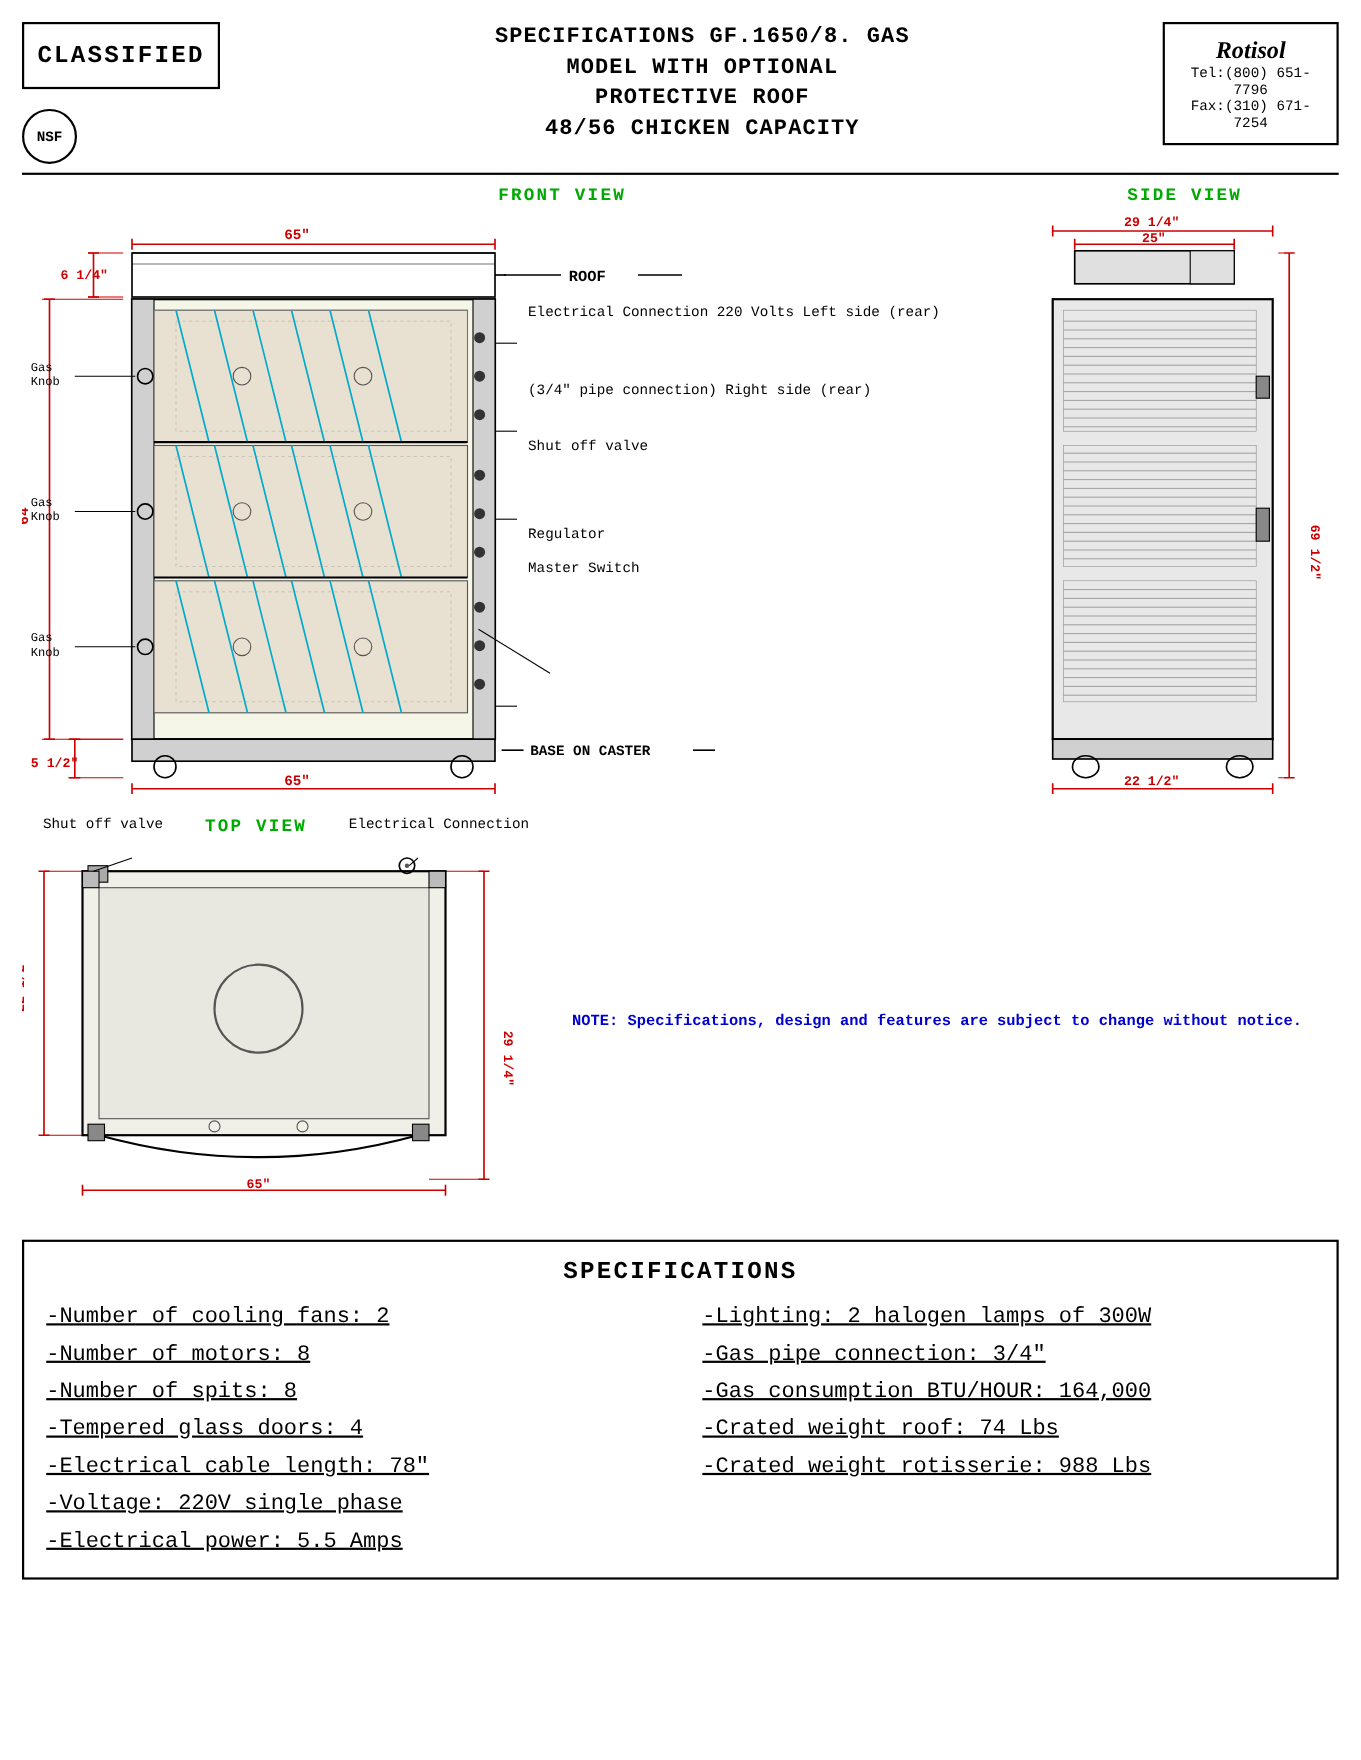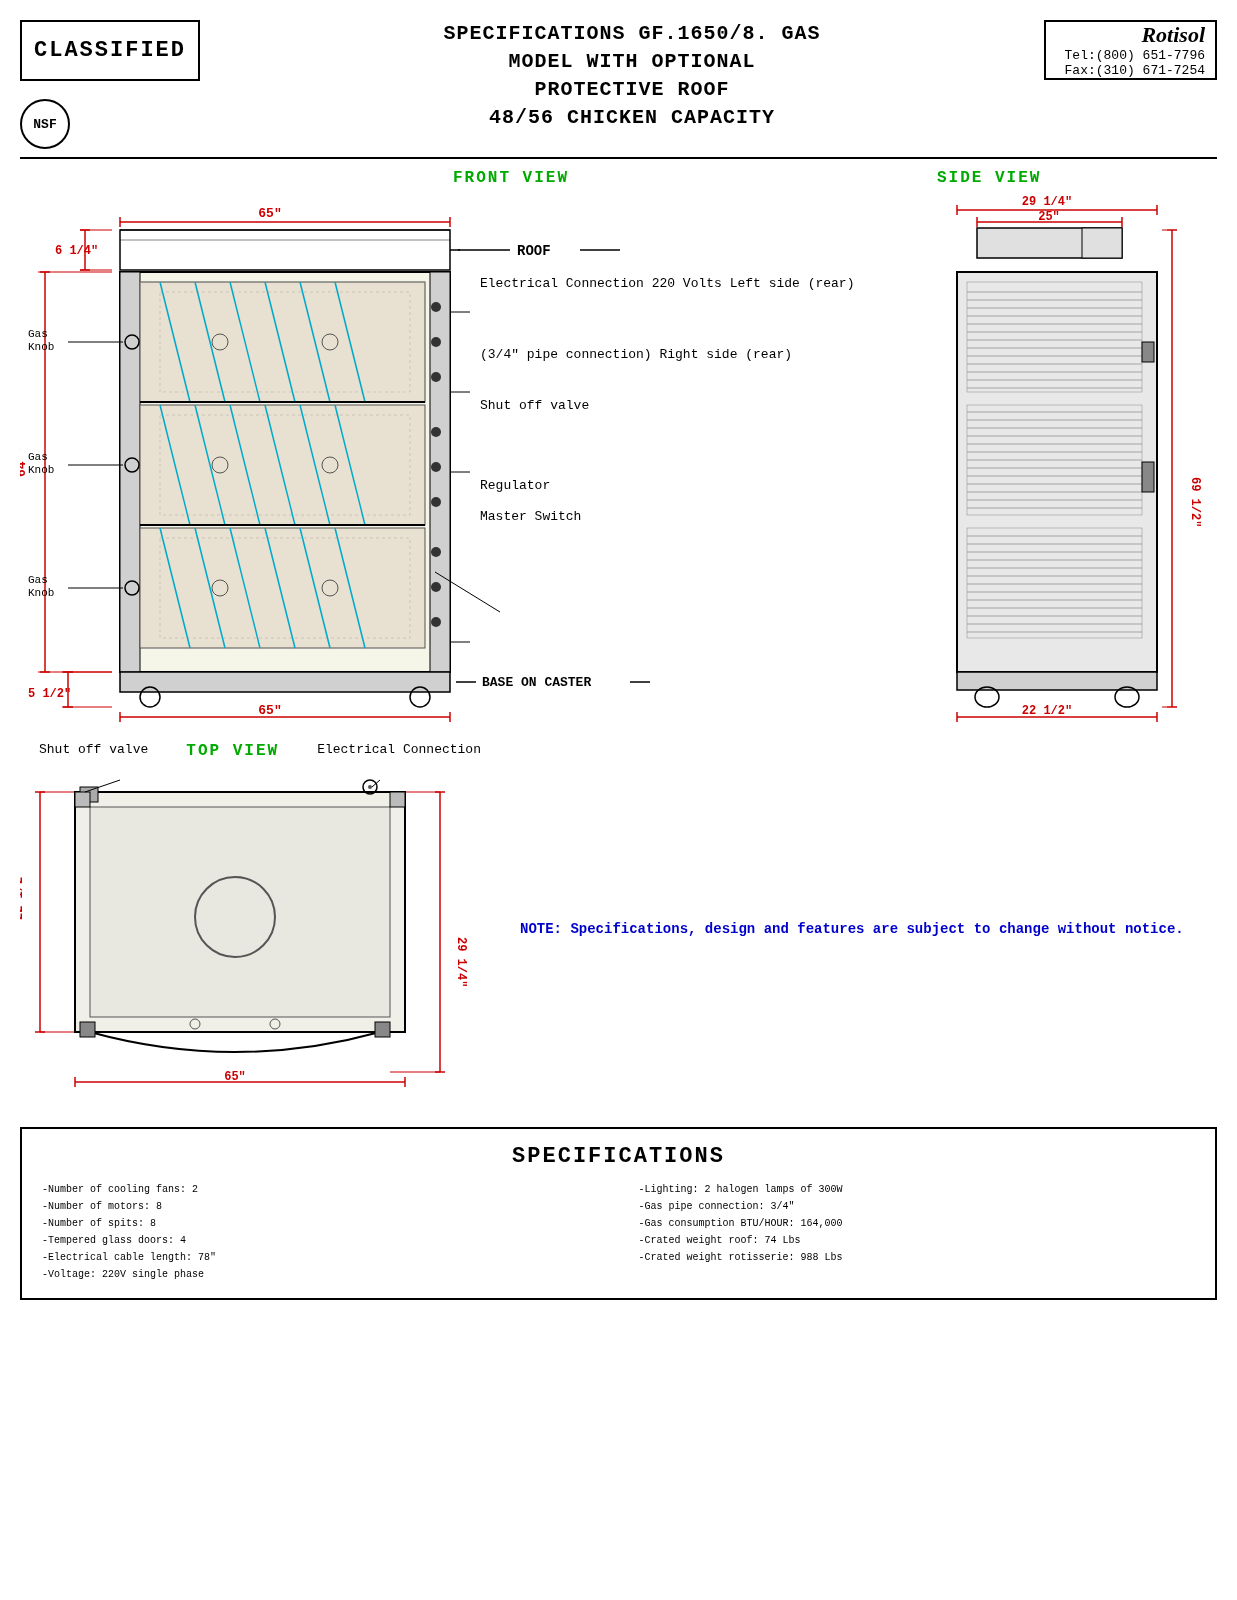--- a/index.html
+++ b/index.html
@@ -58,25 +58,25 @@
       flex: 1;
       text-align: center;
     }
     .header-center h1 {
       font-size: 20px;
       font-weight: bold;
       letter-spacing: 1px;
       line-height: 1.4;
     }
     .header-right {
-      width: 173px;
+      width: 160px;
       border: 2px solid #000;
-      padding: 0 10px;
+      padding: 11px 10px;
       font-size: 13px;
-      text-align: right;
+      text-align: center;
     }
     .header-right .brand {
       font-size: 22px;
       font-weight: bold;
       font-style: italic;
       font-family: serif;
     }
     .view-label {
       color: #00aa00;
       font-size: 16px;
@@ -100,22 +100,23 @@
       font-weight: bold;
       letter-spacing: 2px;
       margin-bottom: 12px;
     }
     .specs-grid {
       display: grid;
       grid-template-columns: 1fr 1fr;
       gap: 4px 40px;
     }
     .spec-item {
-      font-size: 10px;
+      font-size: 20px;
       line-height: 1.7;
+      text-decoration: underline;
     }
     
     .note-box {
       color: #0000cc;
       font-size: 14px;
       font-weight: bold;
       line-height: 1.6;
       margin-top: 10px;
     }
     
@@ -309,21 +310,21 @@
         <div style="margin-top:50px;">(3/4"  pipe  connection)
 Right  side  (rear)</div>
         <div style="margin-top:30px;">Shut  off  valve</div>
         <div style="margin-top:60px;">Regulator</div>
         <div style="margin-top:10px;">Master
 Switch</div>
       </div>
     </div>
 
     <div style="width:280px; position:relative;">
-      <div class="view-label" style="font-family:Liberation Mono, monospace;">SIDE  VIEW</div>
+      <div class="view-label" style="text-align:center;font-family:Liberation Mono, monospace;">SIDE  VIEW</div>
 
       <svg width="280" height="530">
 
         <line x1="20" y1="18" x2="220" y2="18" stroke="#cc0000" stroke-width="1.5"></line>
         <line x1="20" y1="13" x2="20" y2="23" stroke="#cc0000" stroke-width="1.5"></line>
         <line x1="220" y1="13" x2="220" y2="23" stroke="#cc0000" stroke-width="1.5"></line>
         <text x="110" y="13" text-anchor="middle" fill="#cc0000" font-size="12" font-family="Courier New" font-weight="bold">29 1/4"</text>
 
         <line x1="40" y1="30" x2="185" y2="30" stroke="#cc0000" stroke-width="1.5"></line>
         <line x1="40" y1="25" x2="40" y2="35" stroke="#cc0000" stroke-width="1.5"></line>
@@ -477,20 +478,21 @@
   <div class="specs-section">
     <div class="specs-title">SPECIFICATIONS</div>
     <div class="specs-grid">
       <div>
         <div class="spec-item">-Number  of  cooling  fans:  2</div>
         <div class="spec-item">-Number  of  motors:  8</div>
         <div class="spec-item">-Number  of  spits:  8</div>
         <div class="spec-item">-Tempered  glass  doors:  4</div>
         <div class="spec-item">-Electrical  cable  length:  78"</div>
         <div class="spec-item">-Voltage:  220V  single  phase</div>
+        <div class="spec-item">-Electrical  power:  5.5  Amps</div>
       </div>
       <div>
         <div class="spec-item">-Lighting:  2  halogen  lamps  of  300W</div>
         <div class="spec-item">-Gas  pipe  connection:  3/4"</div>
         <div class="spec-item">-Gas  consumption  BTU/HOUR:  164,000</div>
         <div class="spec-item">-Crated  weight  roof:  74  Lbs</div>
         <div class="spec-item">-Crated  weight  rotisserie:  988  Lbs</div>
       </div>
     </div>
   </div>

